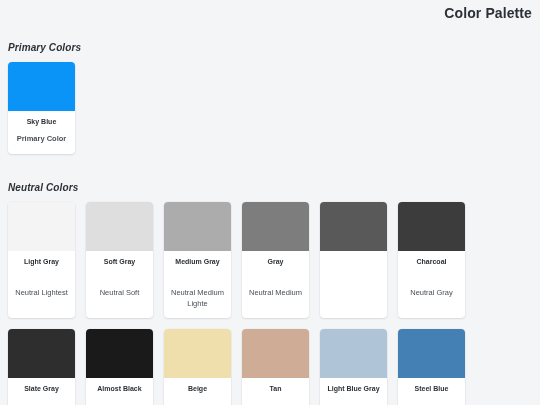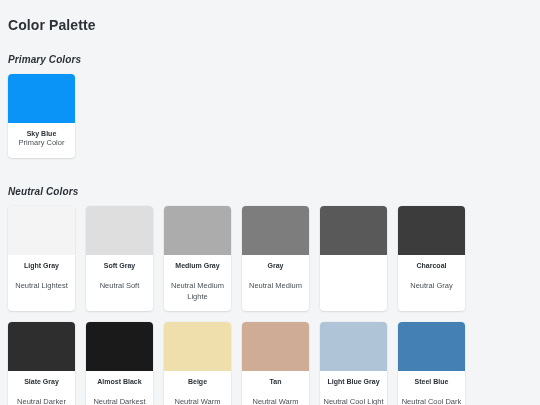--- a/index.html
+++ b/index.html
@@ -16,22 +16,22 @@
   }
   .page {
     width: 540px;
     height: 405px;
     box-sizing: border-box;
     padding: 0 8px;
     position: relative;
   }
   .page-title {
     margin: 0;
-    padding-top: 17px;
-    text-align: left;
+    padding-top: 5px;
+    text-align: right;
     font-size: 14px;
     font-weight: bold;
     color: #2B3137;
     letter-spacing: 0.1px;
   }
   .section-title {
     font-size: 10px;
     font-weight: bold;
     color: #2B3137;
     letter-spacing: 0.1px;
@@ -74,24 +74,25 @@
     font-weight: bold;
     color: #2B3137;
     line-height: 1.2;
     display: block;
   }
   .card-desc {
     font-size: 7.5px;
     color: #4A5056;
     line-height: 1.45;
     display: block;
-    margin-top: 10px;
+    margin-top: 21px;
   }
   .section-primary .card-desc {
-    margin-top: 0;
+    margin-top: 8px;
+    font-weight: bold;
   }
 </style>
 </head>
 <body>
 
 <div class="page">
 
   <h1 class="page-title">Color Palette</h1>
 
   <div class="section section-primary">

